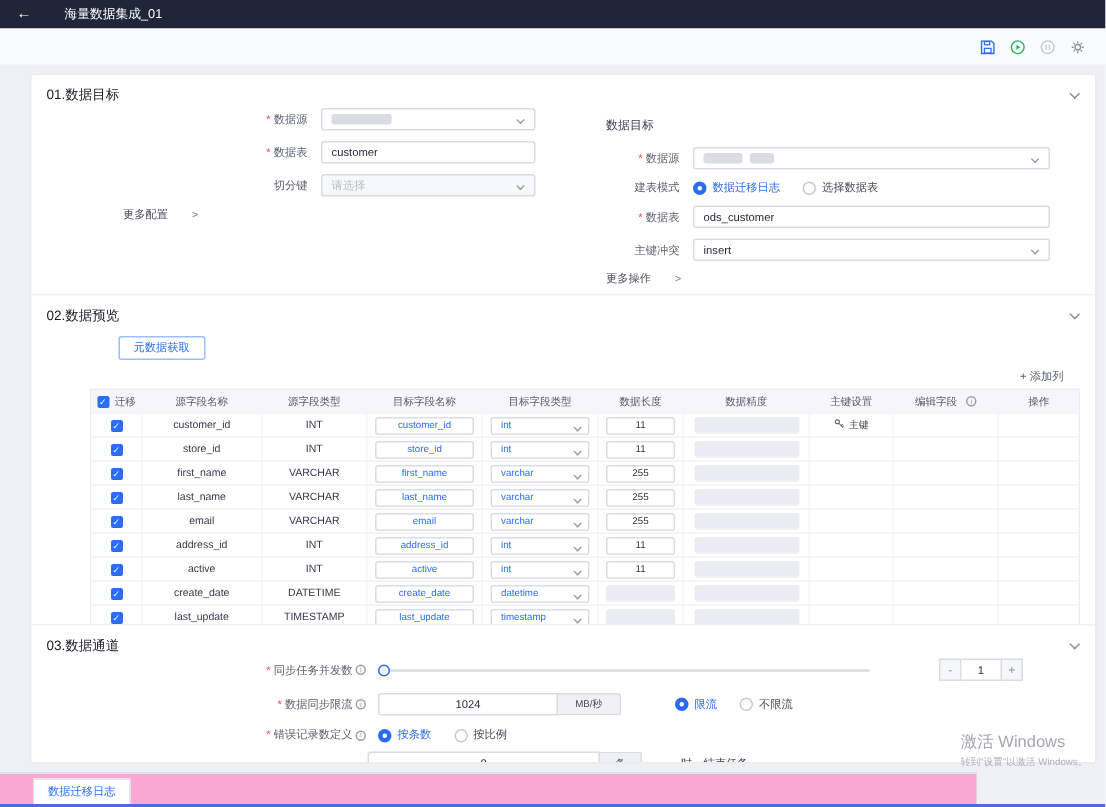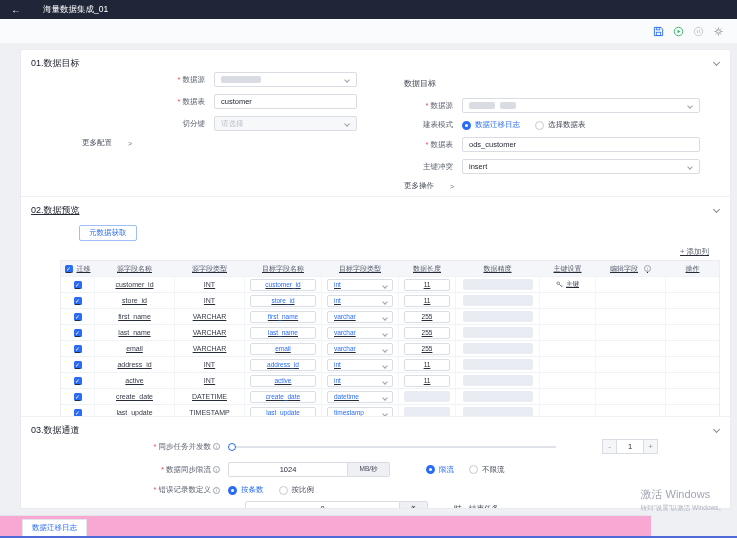--- a/index.html
+++ b/index.html
@@ -13,21 +13,21 @@
 
   
   .toolbar { height:25px; background:#fafbfc; display:flex; align-items:center; justify-content:flex-end; gap:8px; padding-right:13px; border-bottom:1px solid #f0f1f4; }
   .tb-icon { width:12px; height:12px; display:flex; align-items:center; justify-content:center; cursor:pointer; }
 
   .page { padding:5px 6px 0 20px; }
   .card { background:#fff; border:1px solid #e9ebef; border-radius:2px; height:460px; overflow:hidden; }
 
   section { overflow:hidden; }
   .sec1 { height:146px; }
-  .sec2 { height:220px; border-top:1px solid #f0f1f5;text-decoration:underline; }
+  .sec2 { height:220px; border-top:1px solid #f0f1f5; }
   .sec3 { height:92px; border-top:1px solid #f0f1f5; }
   .sec-head { display:flex; align-items:center; padding:7px 11px 2px 10px; }
   .sec-title { font-size:9px; color:#171b26; }
   .chev { width:5px; height:5px; border-right:1px solid #868c98; border-bottom:1px solid #868c98; transform:rotate(45deg); margin-left:auto; margin-top:-2px; cursor:pointer; }
 
   
   .s1-body { display:flex; }
   .col { }
   .col-left { width:355px; padding-left:45px; }
   .col-right { flex:1; padding-left:28px; }
@@ -76,21 +76,21 @@
   .w66 { width:66px; } .w46 { width:46px; } .w70 { width:70px; }
   .cell-select { height:12px; border:1px solid #d9dde6; border-radius:2px; background:#fff; display:flex; align-items:center; padding:0 6px; font-size:6.5px; color:#2a6cf5; position:relative; }
   .cell-select .chev-s { top:4px; right:5px; }
   .cell-gray { height:11px; background:#e9ecf2; border-radius:2px; }
   .pk-badge { display:flex; align-items:center; gap:3px; color:#3c4350; font-size:6.5px; }
   .info { width:7px; height:7px; border:1px solid #9aa0ac; border-radius:50%; display:inline-flex; align-items:center; justify-content:center; font-size:5px; color:#9aa0ac; margin-left:2px; flex:none; }
   .info::after { content:"i"; }
 
   
   .s3row { display:flex; align-items:center; margin-bottom:8px; }
-  .s3label { width:207px; text-align:center; padding-right:8px; font-size:7.5px; color:#5a606e; display:flex; justify-content:flex-end; align-items:center; }
+  .s3label { width:207px; text-align:center; padding-right:8px; font-size:7.5px; color:#5a606e; display:flex; justify-content:flex-end; align-items:center;margin-left:24px; }
   .slider { position:relative; width:328px; height:14px; display:flex; align-items:center; }
   .track { width:100%; height:2px; background:#dfe2e8; border-radius:1px; }
   .knob { position:absolute; left:0; top:3px; width:8px; height:8px; border:1.5px solid #2a6cf5; background:#fff; border-radius:50%; cursor:pointer; }
   .stepper { display:flex; margin-left:46px; }
   .step-btn { width:15px; height:15px; border:1px solid #d9dce3; background:#f5f6f8; color:#8b919e; font-size:8px; display:flex; align-items:center; justify-content:center; cursor:pointer; }
   .step-val { width:26px; height:15px; border-top:1px solid #d9dce3; border-bottom:1px solid #d9dce3; background:#fff; font-size:7.5px; color:#262b38; display:flex; align-items:center; justify-content:center; }
   .rate-input { width:120px; height:15px; border:1px solid #d9dce3; border-radius:2px 0 0 2px; display:flex; align-items:center; justify-content:center; font-size:7.5px; background:#fff; }
   .rate-unit { width:42px; height:15px; border:1px solid #d9dce3; border-left:none; border-radius:0 2px 2px 0; background:#eef0f4; color:#454b58; font-size:6.5px; display:flex; align-items:center; justify-content:center; }
   .err-input { width:155px; height:15px; border:1px solid #d9dce3; border-radius:2px 0 0 2px; display:flex; align-items:center; justify-content:center; font-size:7.5px; background:#fff; }
   .err-unit { width:28px; height:15px; border:1px solid #d9dce3; border-left:none; background:#eef0f4; color:#454b58; font-size:7px; display:flex; align-items:center; justify-content:center; border-radius:0 2px 2px 0; }

